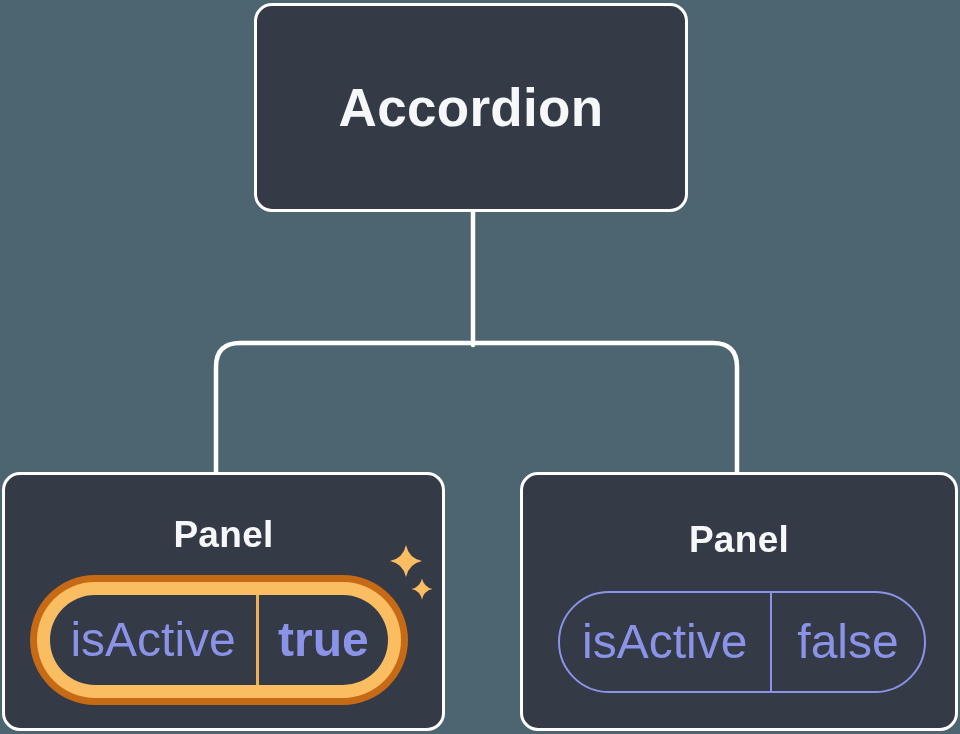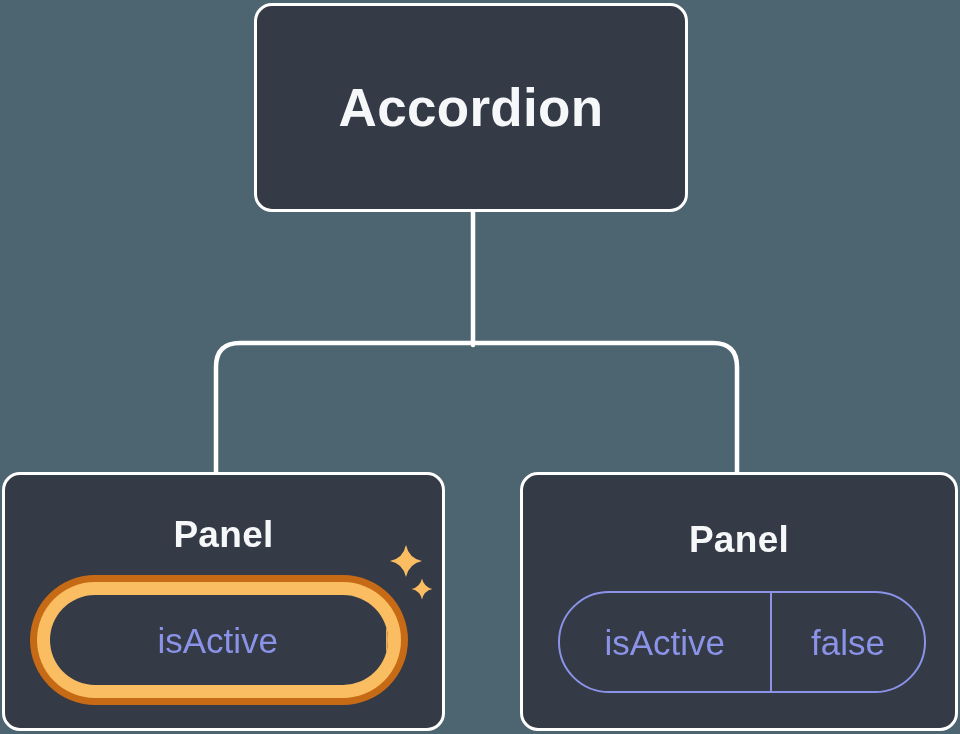--- a/index.html
+++ b/index.html
@@ -119,21 +119,21 @@
     width: 2.5px;
     background: #8B93E8;
     flex: 0 0 auto;
   }
 
   .pill-cell {
     display: flex;
     align-items: center;
     justify-content: center;
     color: #8B93E8;
-    font-size: 35px;
+    font-size: 48px;
     line-height: 1;
   }
   .cell-prop  { flex: 209 0 0; }
   .cell-value { flex: 131 0 0; }
   .pill-plain .cell-prop  { flex: 211 0 0; }
   .pill-plain .cell-value { flex: 153 0 0; }
   .value-bold { font-weight: 700; }
 
   .sparkles-svg {
     position: absolute;
@@ -159,20 +159,21 @@
     <span class="root-label">Accordion</span>
   </div>
 
   <div class="card panel-node panel-left">
     <div class="panel-title">Panel</div>
     <div class="pill-highlight">
       <div class="pill-gold">
         <div class="pill-core">
           <div class="pill-cell cell-prop">isActive</div>
           <div class="pill-divider"></div>
+          <div class="pill-cell cell-value value-bold">true</div>
         </div>
       </div>
     </div>
   </div>
 
   <svg class="sparkles-svg" viewBox="0 0 50 60" xmlns="http://www.w3.org/2000/svg">
     <path fill="#FABD62" d="M18 2 Q20.8 15.2 34 18 Q20.8 20.8 18 34 Q15.2 20.8 2 18 Q15.2 15.2 18 2 Z"></path>
     <path fill="#FABD62" d="M34 35.5 Q35.9 44.1 44.5 46 Q35.9 47.9 34 56.5 Q32.1 47.9 23.5 46 Q32.1 44.1 34 35.5 Z"></path>
   </svg>
 

